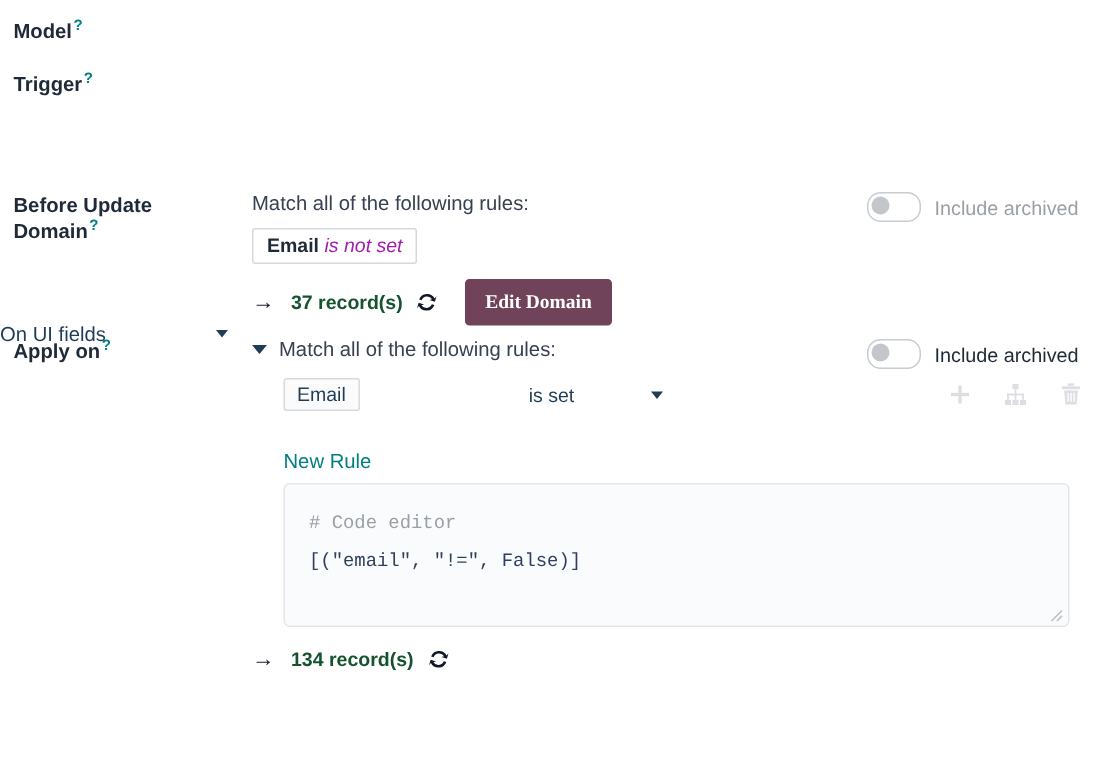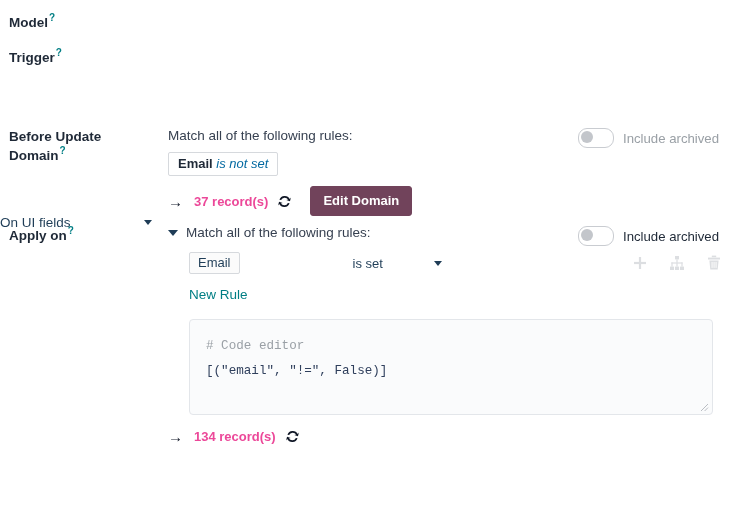--- a/index.html
+++ b/index.html
@@ -103,37 +103,37 @@
     margin-top: 9px;
     padding: 3px 9px 4px 9px;
     border: 1px solid #d6d9dd;
     background: #ffffff;
     border-radius: 2px;
     font-size: 13px;
     color: #1f2937;
     white-space: nowrap;
   }
   .facet-box b { font-weight: bold; }
-  .facet-box i { font-style: italic; color: #0369a1; }
+  .facet-box i { font-style: italic; color: #a21caf; }
 
   .records-line {
     display: flex;
     align-items: center;
     margin-top: 10px;
     gap: 9px;
   }
   .arrow-glyph {
     color: #111827;
     font-size: 15px;
     line-height: 1;
     display: inline-block;
     width: 17px;
   }
   .records-link {
-    color: #ec4899;
+    color: #14532d;
     font-weight: bold;
     font-size: 13px;
     text-decoration: none;
     cursor: pointer;
   }
   .refresh-icon {
     display: inline-block;
     width: 15px;
     height: 15px;
     cursor: pointer;
@@ -145,21 +145,21 @@
     margin-left: 9px;
     padding: 6px 12px 7px 12px;
     background: #71435b;
     color: #ffffff;
     border: 1px solid #71435b;
     border-radius: 3px;
     font-size: 13px;
     font-weight: bold;
     cursor: pointer;
     white-space: nowrap;
-    font-family: Liberation Sans, sans-serif;
+    font-family: Liberation Serif, serif;
   }
 
   
   .archived-wrap {
     position: absolute;
     display: flex;
     align-items: center;
     gap: 9px;
   }
   .switch {
@@ -235,32 +235,32 @@
   }
   .rule-icons .ic {
     width: 16px;
     height: 16px;
     color: #dcdee1;
     cursor: pointer;
   }
   .rule-icons .ic svg { display: block; }
   .new-rule-link {
     display: inline-block;
-    margin-top: 13px;
+    margin-top: 26px;
     margin-left: 21px;
     color: #017e84;
     font-size: 13.5px;
     text-decoration: none;
     cursor: pointer;
   }
 
   
   .code-editor {
     position: relative;
-    margin-top: 17px;
+    margin-top: 7px;
     margin-left: 21px;
     width: 524px;
     height: 96px;
     background: #fafbfc;
     border: 1px solid #e3e6ea;
     border-radius: 4px;
     box-sizing: border-box;
     padding: 14px 16px;
     font-family: "Liberation Mono", monospace;
     font-size: 12.6px;

